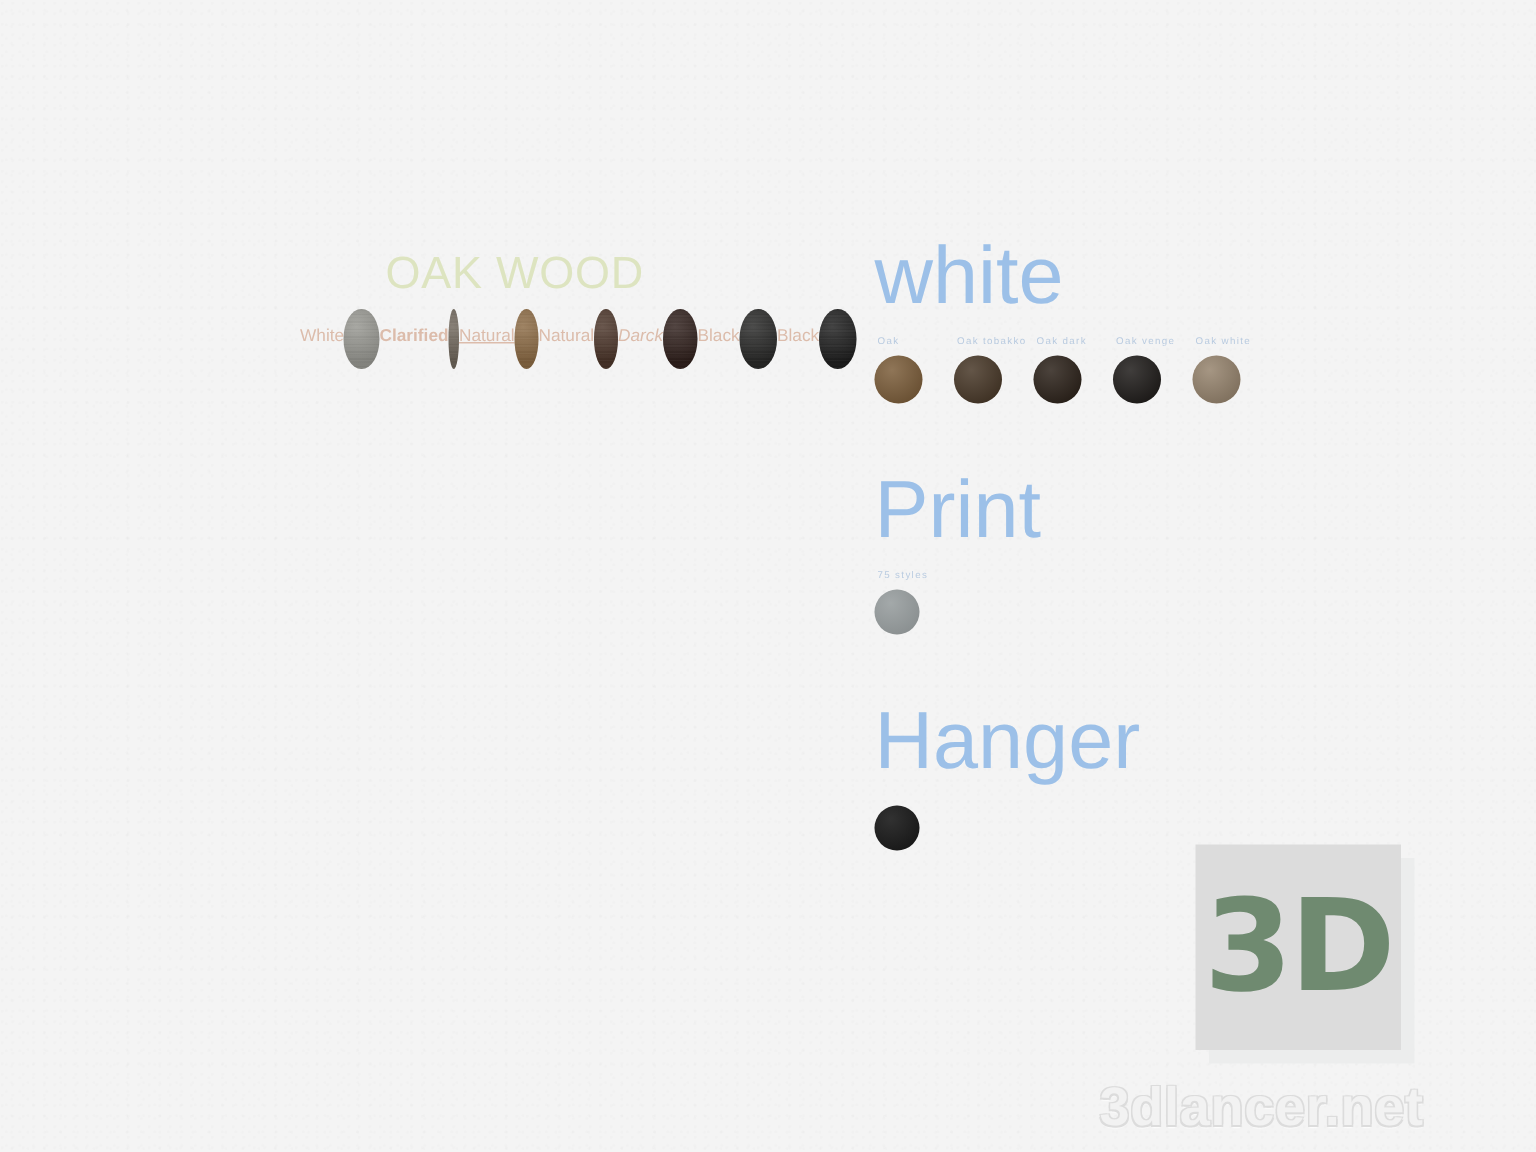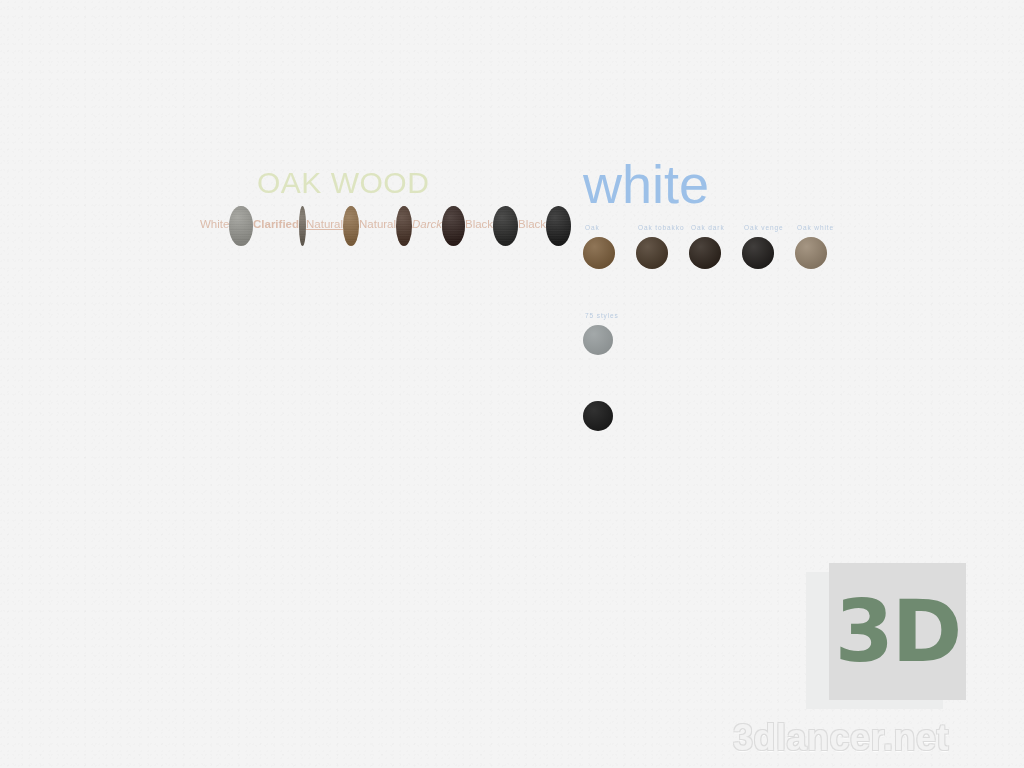--- a/index.html
+++ b/index.html
@@ -192,39 +192,41 @@
 
       <div class="mini-cell">
         <span class="mini-label" style="color: rgb(185, 203, 224);">Oak white</span>
         <span class="dot-sm" style="background: rgb(151, 133, 111);"></span>
       </div>
 
     </div>
   </section>
 
   <section id="print-section">
+    <h2 class="blue-heading" style="color: rgb(156, 192, 232);">Print</h2>
     <div class="mini-row">
       <div class="mini-cell">
         <span class="mini-label" style="color: rgb(185, 203, 224);">75 styles</span>
         <span class="dot-flat" style="background: rgb(153, 159, 160);"></span>
       </div>
     </div>
   </section>
 
   <section id="hanger-section">
+    <h2 class="blue-heading" style="color: rgb(156, 192, 232);">Hanger</h2>
     <div class="mini-row">
       <div class="mini-cell">
         <span class="mini-label" style="color: rgb(185, 203, 224);"></span>
         <span class="dot-flat" style="background: rgb(26, 26, 26);"></span>
       </div>
     </div>
   </section>
 
 </div>
 
 <div id="logo-3d">
   <div id="logo-3d-shadow"></div>
-  <div id="logo-3d-square" style="background: rgb(220, 220, 220); margin-left: 32px;">
+  <div id="logo-3d-square" style="background: rgb(220, 220, 220);">
     <span id="logo-3d-text" style="color: rgb(111, 138, 112);">3D</span>
   </div>
 </div>
 
 <div id="watermark" style="color: rgb(242, 242, 242);">3dlancer.net</div>
 
 </body></html>

